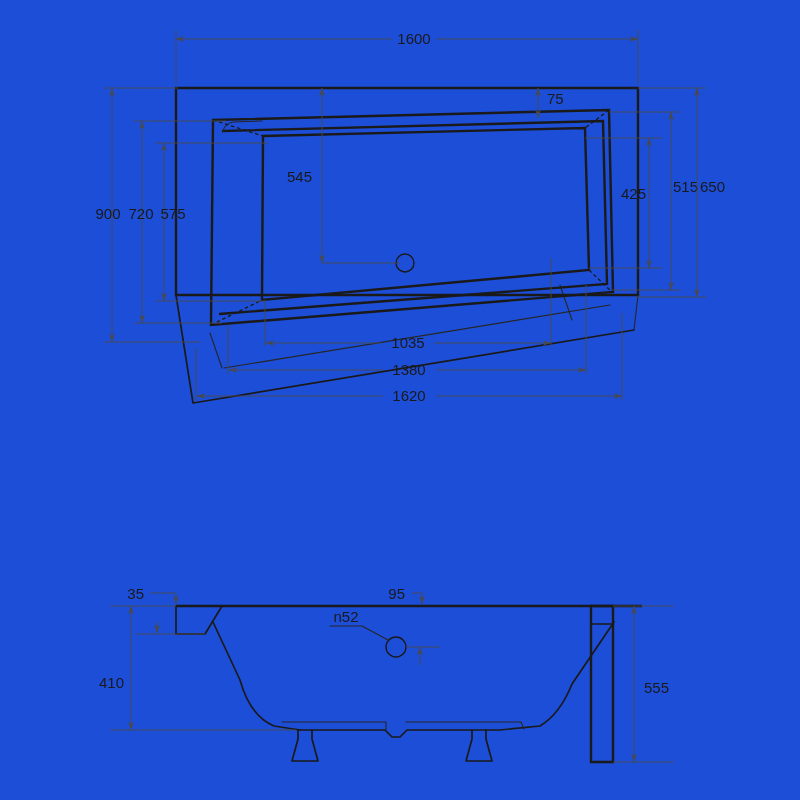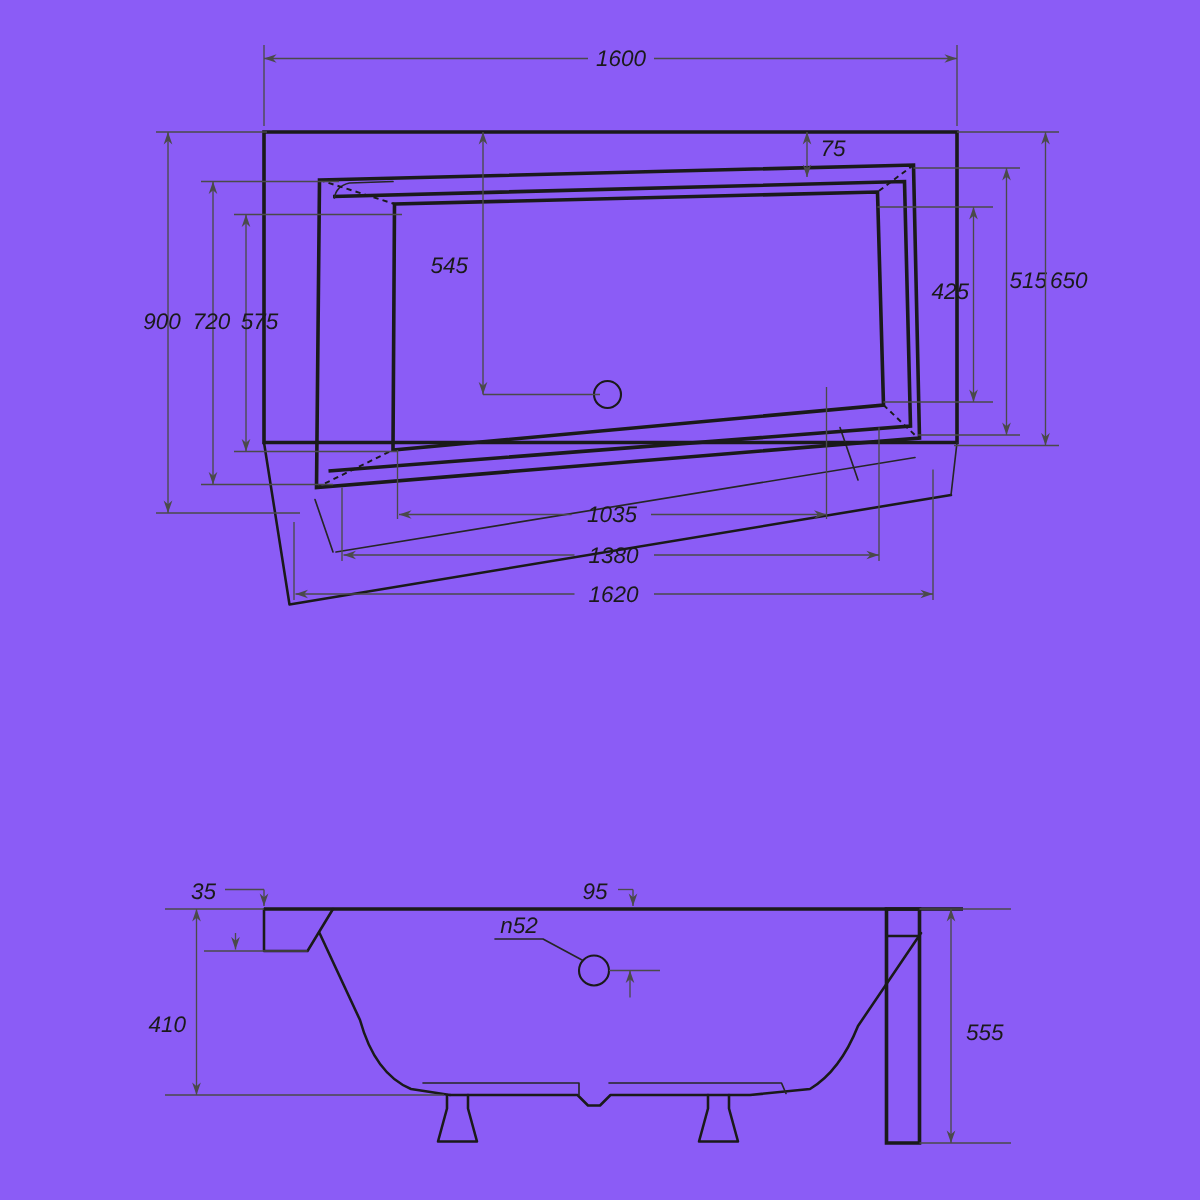--- a/index.html
+++ b/index.html
@@ -10,22 +10,21 @@
   body {
     width: 800px;
     height: 800px;
     font-family: "Liberation Sans", sans-serif;
     overflow: hidden;
   }
   #drawing-root {
     position: relative;
     width: 800px;
     height: 800px;
-    background: #8b5cf6;
-    font-style: italic;
+    background: #1d4ed8;
   }
   svg.tech-drawing {
     display: block;
     width: 800px;
     height: 800px;
   }
   .dim-text {
     font-family: "Liberation Sans", sans-serif;
     font-size: 15px;
     fill: #1a1a1a;

